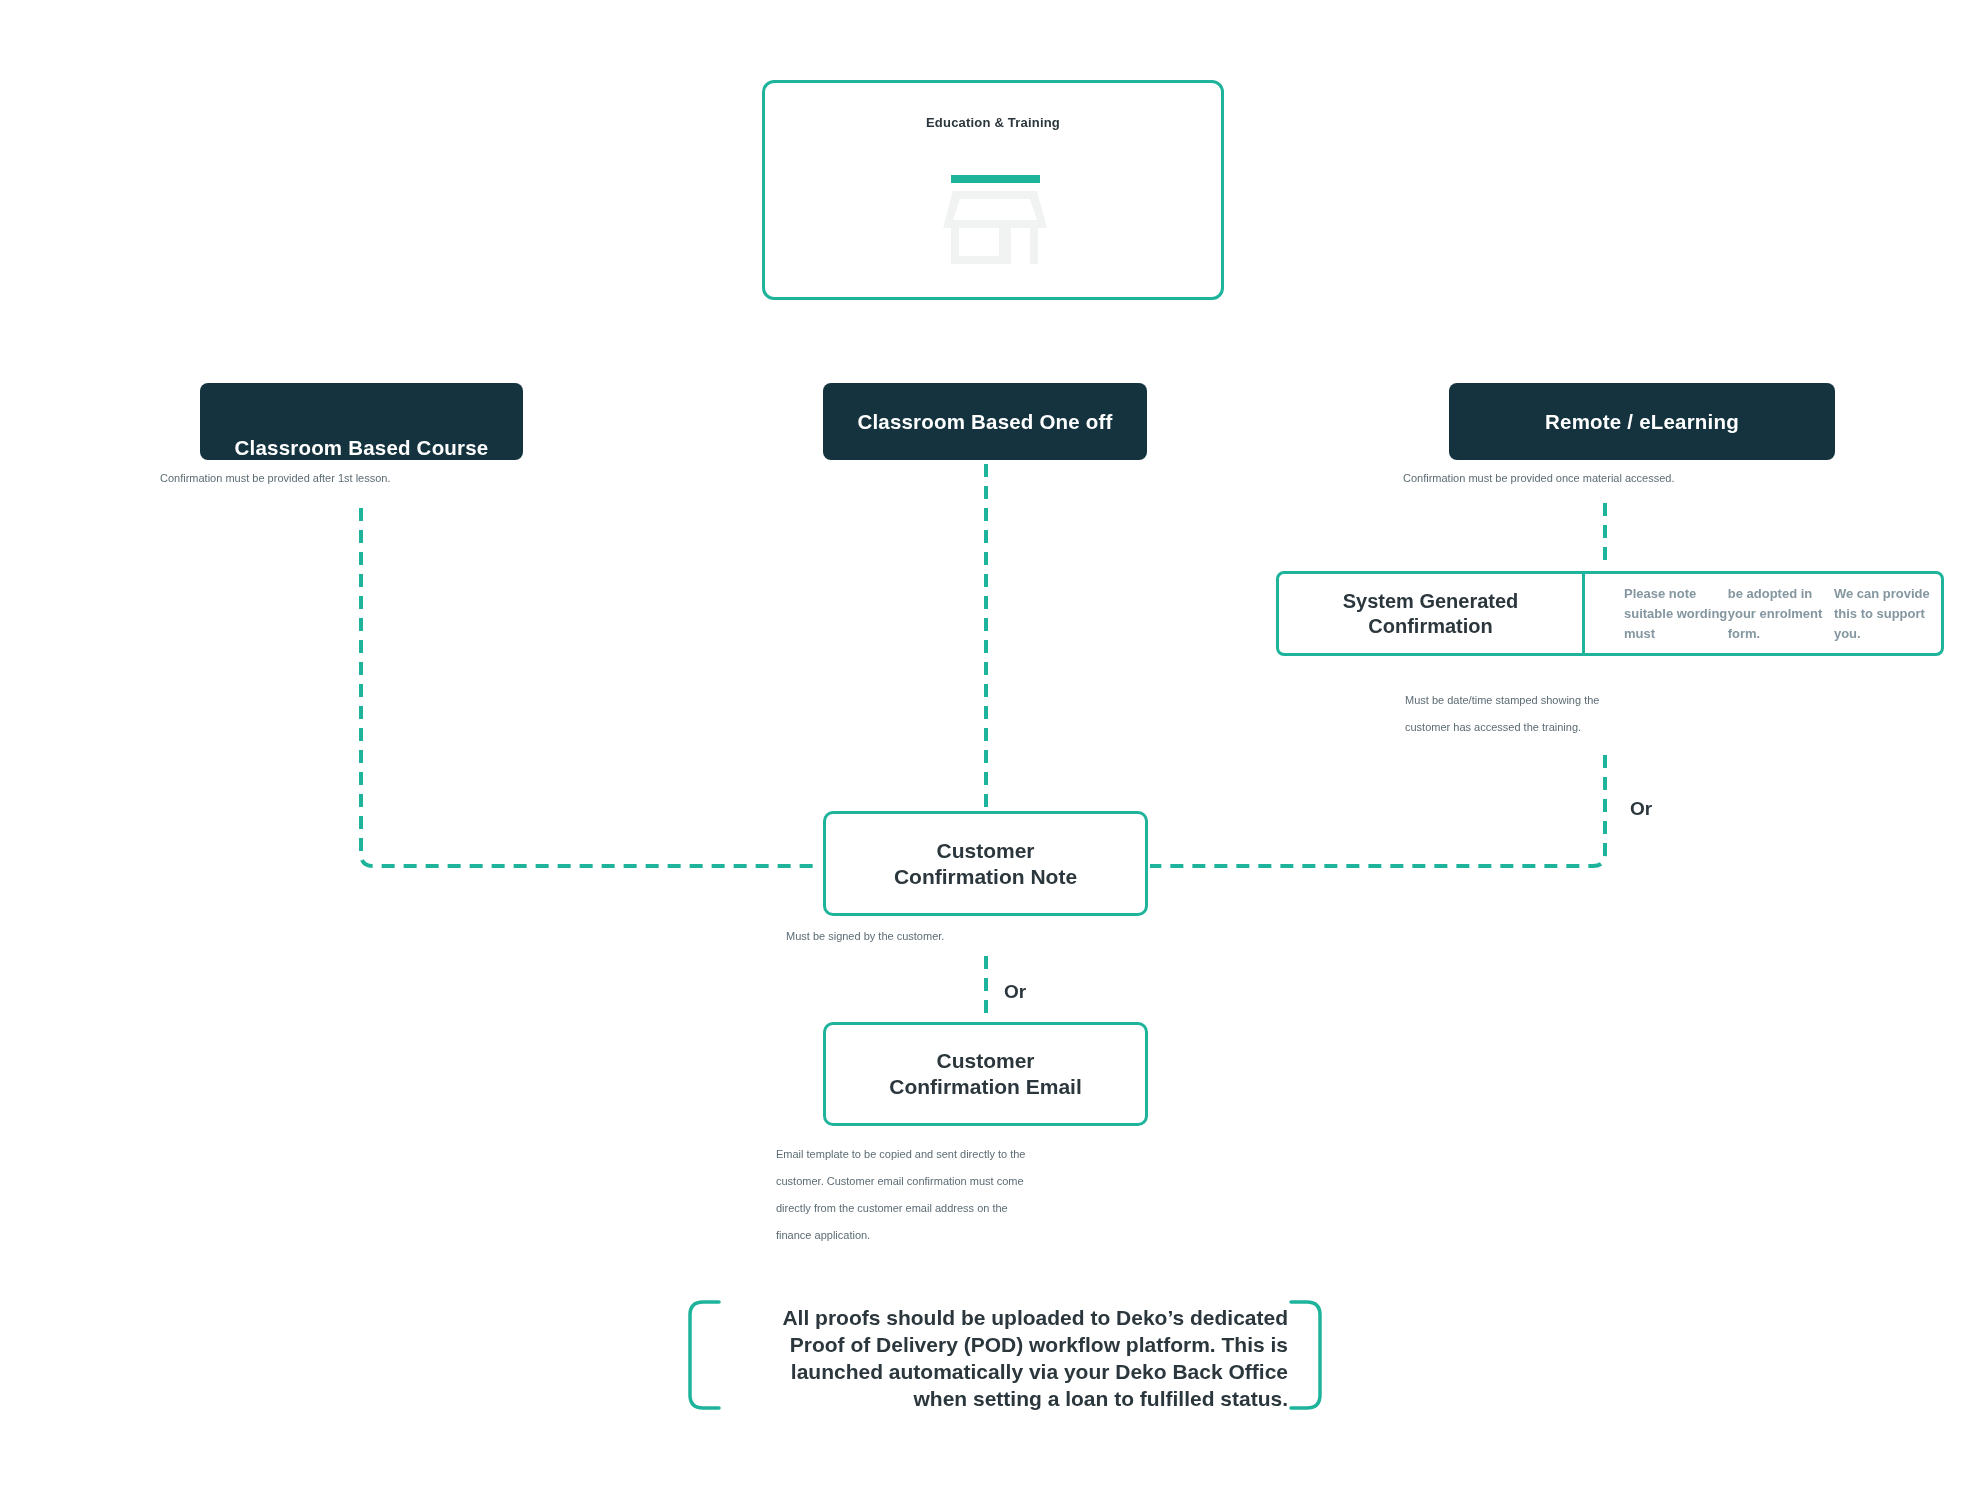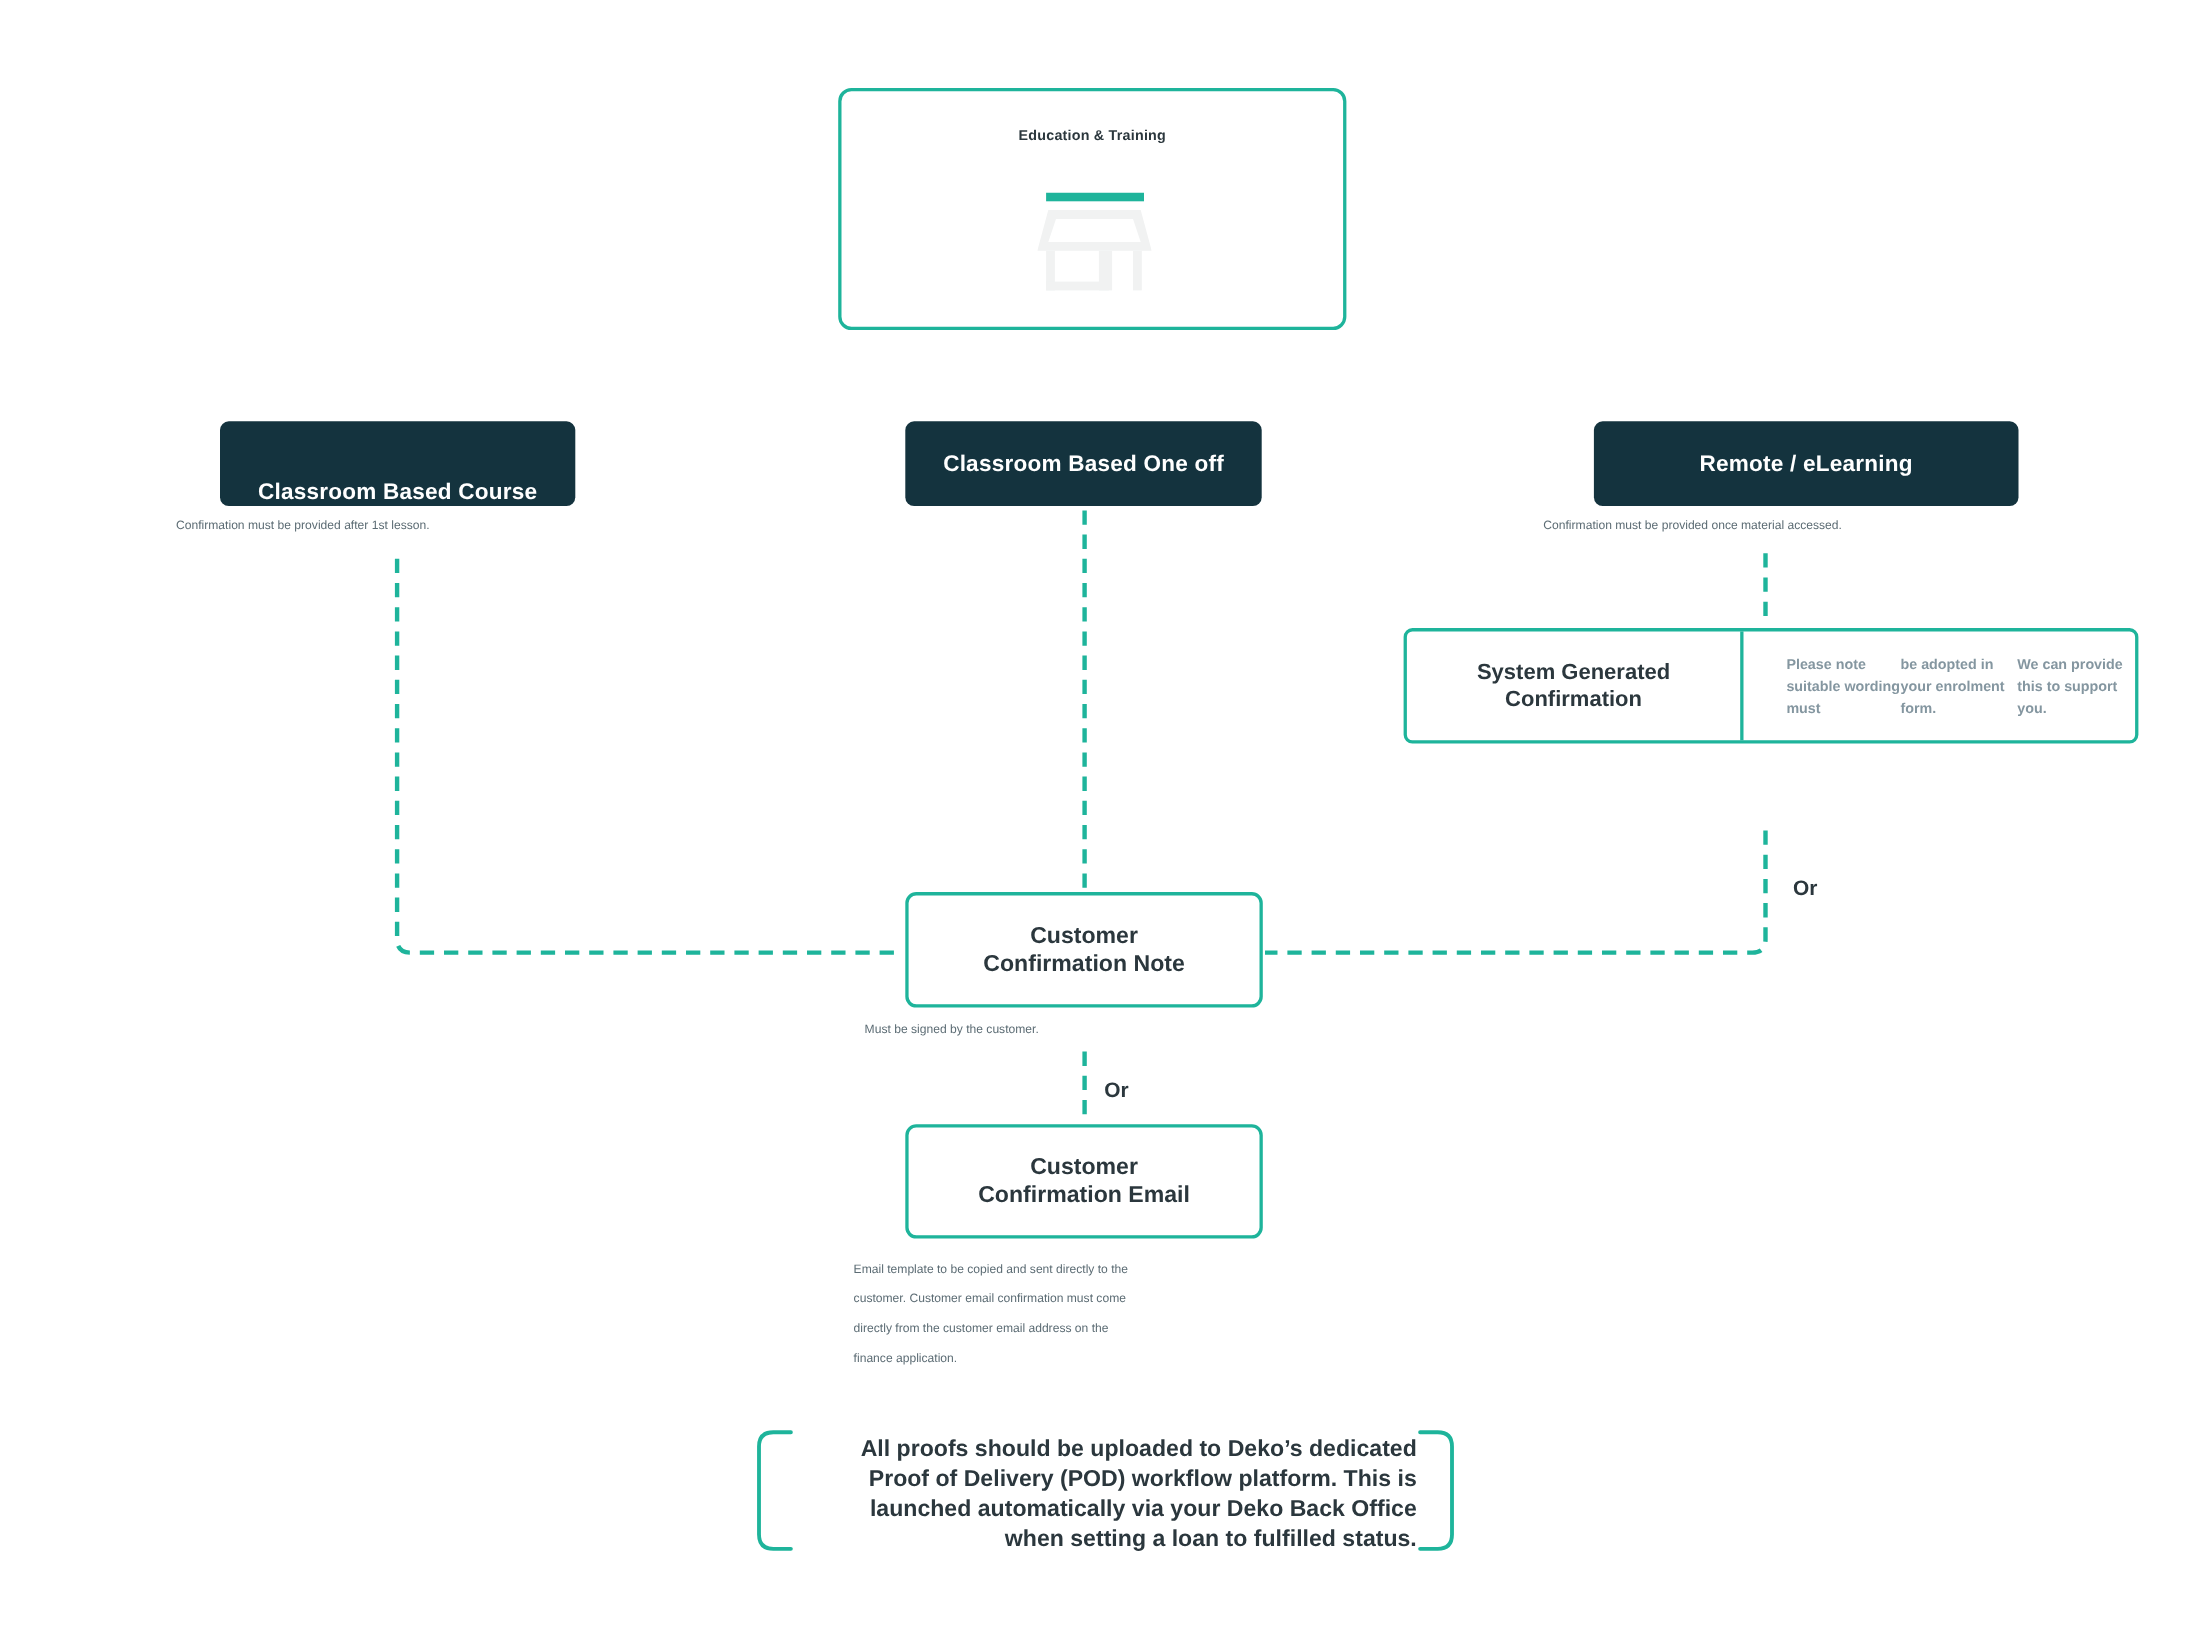--- a/index.html
+++ b/index.html
@@ -32,21 +32,21 @@
     font-size:20.5px;font-weight:bold;letter-spacing:.2px;}
   #pill-course{left:200px;top:383px;width:323px;align-items:flex-end;}
   #pill-oneoff{left:823px;top:383px;width:324px;}
   #pill-remote{left:1449px;top:383px;width:386px;}
 
   .cap{position:absolute;color:var(--color-caption,#5c6c74);font-size:11px;text-align:left;}
   .cap div{white-space:nowrap;}
   #cap-course{left:160px;top:472px;width:404px;}
   #cap-remote{left:1403px;top:472px;width:414px;}
 
-  #sys-box{left:1276px;top:571px;width:668px;height:105px;border-radius:8px;display:flex;}
+  #sys-box{left:1276px;top:571px;width:668px;height:85px;border-radius:8px;display:flex;}
   #sys-left{width:306px;border-right:3px solid var(--color-teal,#1eb49b);display:flex;
     flex-direction:column;justify-content:center;align-items:center;
     font-size:20px;font-weight:bold;line-height:25px;color:var(--color-heading,#2b373d);}
   #sys-right{flex:1;display:flex;justify-content:center;align-items:center;
     font-size:13px;font-weight:bold;line-height:20px;color:var(--color-note_text,#8496a0);padding-left:39px;}
   #sys-cap{left:1405px;top:687px;width:400px;line-height:27px;}
 
   .or-label{position:absolute;width:80px;text-align:center;font-size:19px;font-weight:bold;
     color:var(--color-heading,#2b373d);}
   #or-right{left:1601px;top:798px;}
@@ -112,20 +112,24 @@
     <div id="sys-left">
       <div>System Generated</div>
       <div>Confirmation</div>
     </div>
     <div id="sys-right">
       <div>Please note suitable wording must</div>
       <div>be adopted in your enrolment form.</div>
       <div>We can provide this to support you.</div>
     </div>
   </div>
+  <div id="sys-cap" class="cap">
+    <div>Must be date/time stamped showing the</div>
+    <div>customer has accessed the training.</div>
+  </div>
 
   <div id="or-right" class="or-label">Or</div>
   <div id="or-center" class="or-label">Or</div>
 
   <div id="note-box" class="outline-box stage-box">
     <div>Customer</div>
     <div>Confirmation Note</div>
   </div>
   <div id="note-cap" class="cap">
     <div>Must be signed by the customer.</div>

